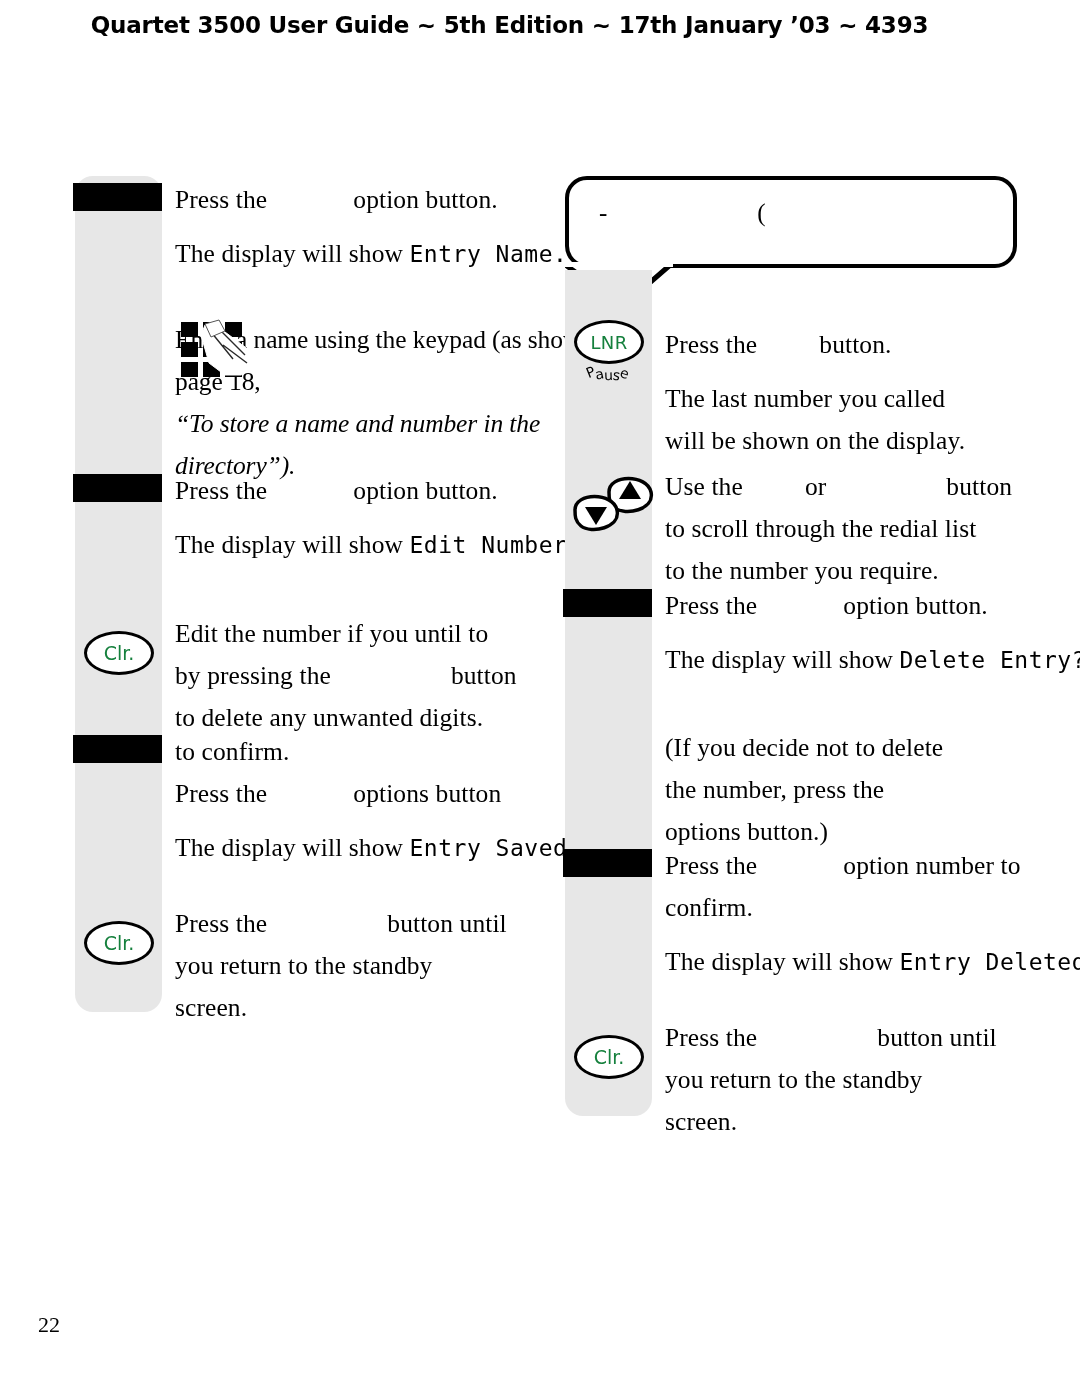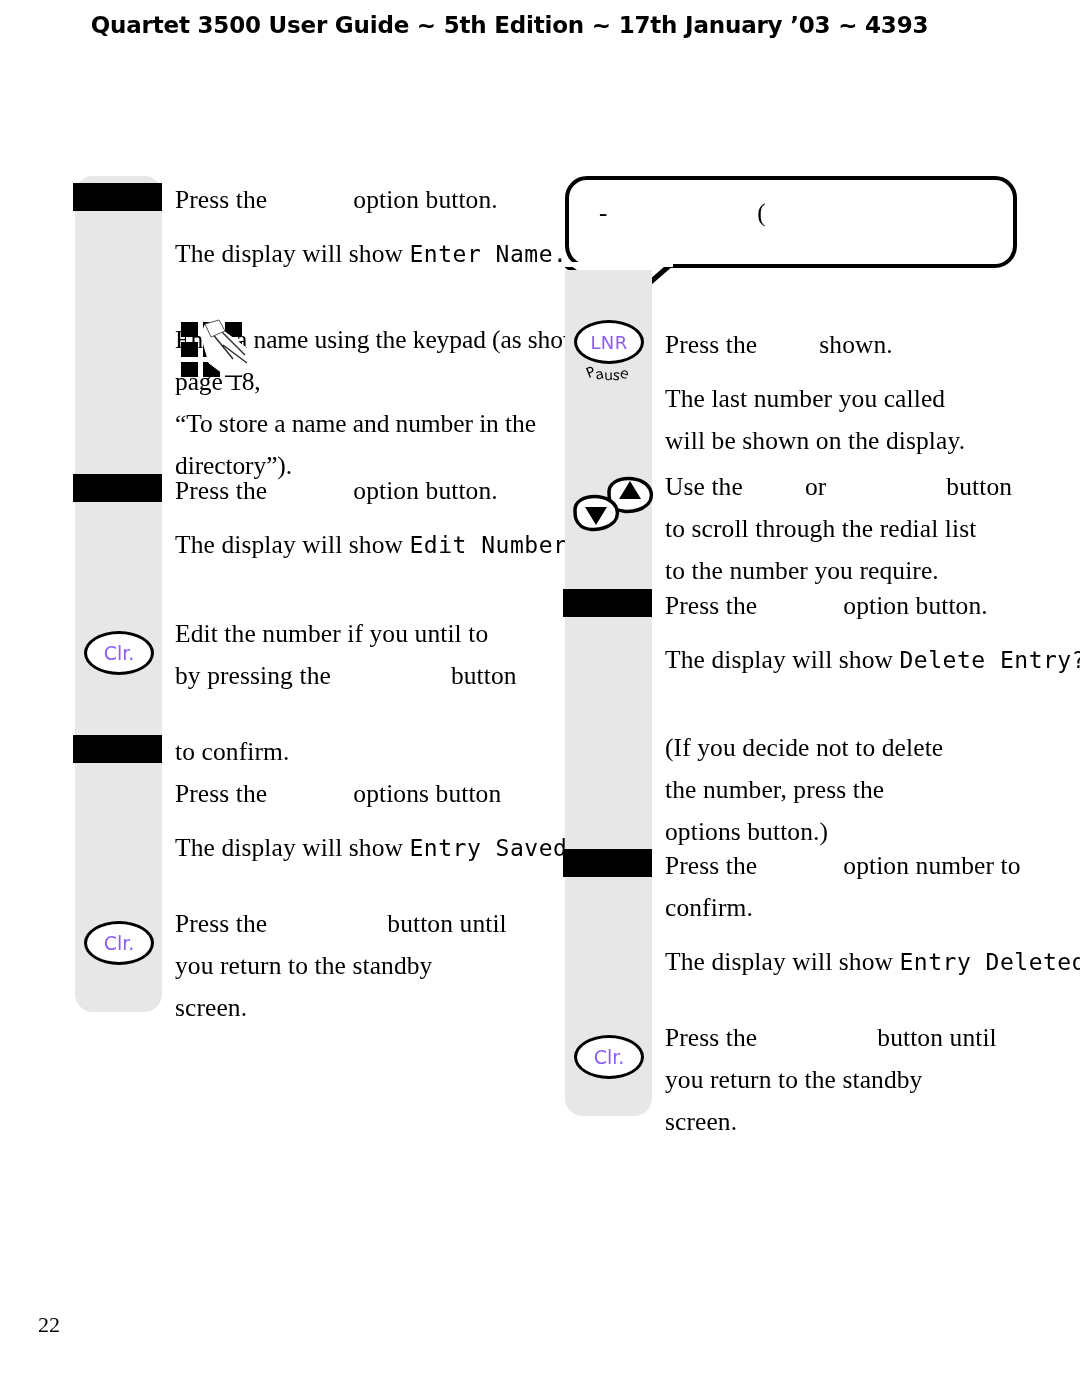--- a/index.html
+++ b/index.html
@@ -61,21 +61,21 @@
     padding-left: 100px;
     min-height: 10px;
   }
   .step p {
     margin: 0;
     font-size: 25.5px;
     line-height: 42px;
     letter-spacing: 0.1px;
   }
   .step p.tight { letter-spacing: -0.1px; }
-  .ital { }
+  .ital { font-style: italic; }
 
   
   .lcd {
     font-family: "DejaVu Sans Mono", "Liberation Mono", monospace;
     font-size: 23px;
     letter-spacing: 0.5px;
   }
 
   
   .slot       { display: inline-block; width: 86px; }
@@ -97,21 +97,21 @@
     width: 70px;
     height: 44px;
     border: 3px solid #000;
     border-radius: 50%;
     background: #ffffff;
     box-sizing: border-box;
     text-align: center;
     font-family: "DejaVu Sans", "Liberation Sans", sans-serif;
     font-size: 19px;
     line-height: 39px;
-    color: #8b5cf6;
+    color: #15803d;
   }
   .oval-key.lnr { font-size: 18px; letter-spacing: 0.4px; }
 
   
   .pause-legend {
     position: absolute;
     font-family: "DejaVu Sans", "Liberation Sans", sans-serif;
     font-size: 14px;
     color: #000;
     white-space: nowrap;
@@ -170,21 +170,21 @@
 
 <div class="page-header">Quartet 3500 User Guide ~ 5th Edition ~ 17th January ’03 ~ 4393</div>
 
 <div class="col col-left">
 
   <div class="gutter round-top round-bottom" style="top:0px; height:836px;"></div>
 
   <div class="step" style="position:absolute; top:3px; left:0; width:455px;">
     <div class="bar-key" style="top:4px;"></div>
     <p><span>Press the</span><span class="slot"></span><span>option button.</span></p>
-    <p style="margin-top:12px;"><span>The display will show </span><span class="lcd">Enter Name</span><span class="lcd">.</span></p>
+    <p style="margin-top:12px;"><span>The display will show </span><span class="lcd">Entry Name</span><span class="lcd">.</span></p>
   </div>
 
   <div class="step" style="position:absolute; top:143px; left:0; width:455px;">
     <div class="keypad-icon" style="top:0px;">
       <div class="keypad-grid" style="left:6px; top:3px;">
         <i></i>
           <i></i>
           <i></i>
           <i></i>
           <i></i>
@@ -206,20 +206,21 @@
   <div class="step" style="position:absolute; top:294px; left:0; width:455px;">
     <div class="bar-key" style="top:4px;"></div>
     <p><span>Press the</span><span class="slot"></span><span>option button.</span></p>
     <p style="margin-top:12px;"><span>The display will show </span><span class="lcd">Edit Number</span><span class="lcd">.</span></p>
   </div>
 
   <div class="step" style="position:absolute; top:437px; left:0; width:455px;">
     <div class="oval-key" style="top:18px; left:9px;">Clr.</div>
     <p>Edit the number if you until to</p>
     <p><span>by pressing the</span><span class="slot-lg"></span><span>button</span></p>
+    <p>to delete any unwanted digits.</p>
   </div>
 
   <div class="step" style="position:absolute; top:555px; left:0; width:455px;">
     <div class="bar-key" style="top:4px;"></div>
     <p>to confirm.</p>
     <p><span>Press the</span><span class="slot"></span><span>options button</span></p>
     <p style="margin-top:12px;"><span>The display will show </span><span class="lcd">Entry Saved</span><span class="lcd">.</span></p>
   </div>
 
   <div class="step" style="position:absolute; top:727px; left:0; width:455px;">
@@ -241,21 +242,21 @@
 
 <div class="col col-right">
 
   <div class="gutter round-bottom" style="top:94px; height:846px;"></div>
 
   <div class="step" style="position:absolute; top:148px; left:0; width:455px;">
     <div class="oval-key lnr" style="top:-4px; left:9px;">LNR</div>
     <div class="pause-legend" style="top:42px; left:22px;">
       <span>P</span><span>a</span><span>u</span><span>s</span><span>e</span>
     </div>
-    <p><span>Press the</span><span class="slot-sm"></span><span>shown.</span></p>
+    <p><span>Press the</span><span class="slot-sm"></span><span>button.</span></p>
     <p style="margin-top:12px;">The last number you called</p>
     <p>will be shown on the display.</p>
   </div>
 
   <div class="step" style="position:absolute; top:290px; left:0; width:455px;">
     <div class="scroll-icons" style="top:0px; left:4px;">
       <svg width="92" height="80" style="position:absolute;left:0;top:0;">
 
         <g>
           <path d="M40,26 C40,8 78,8 82,26 C86,44 56,50 46,42 C40,37 40,32 40,26 Z" fill="#ffffff" stroke="#000000" stroke-width="3.5"></path>

